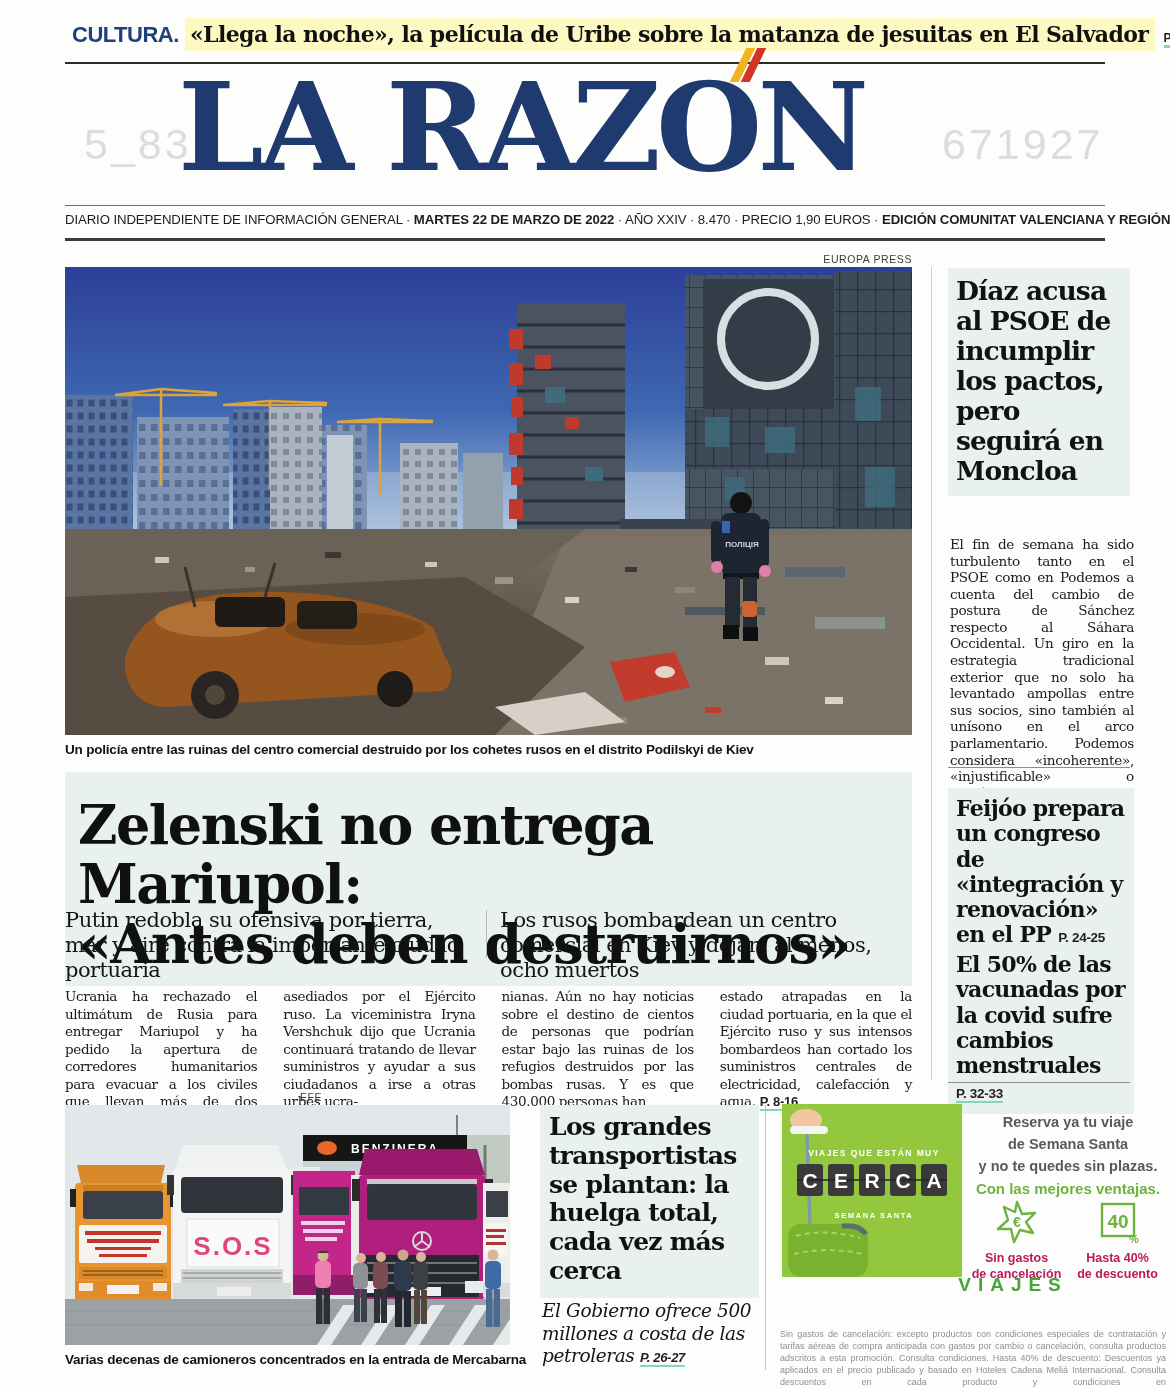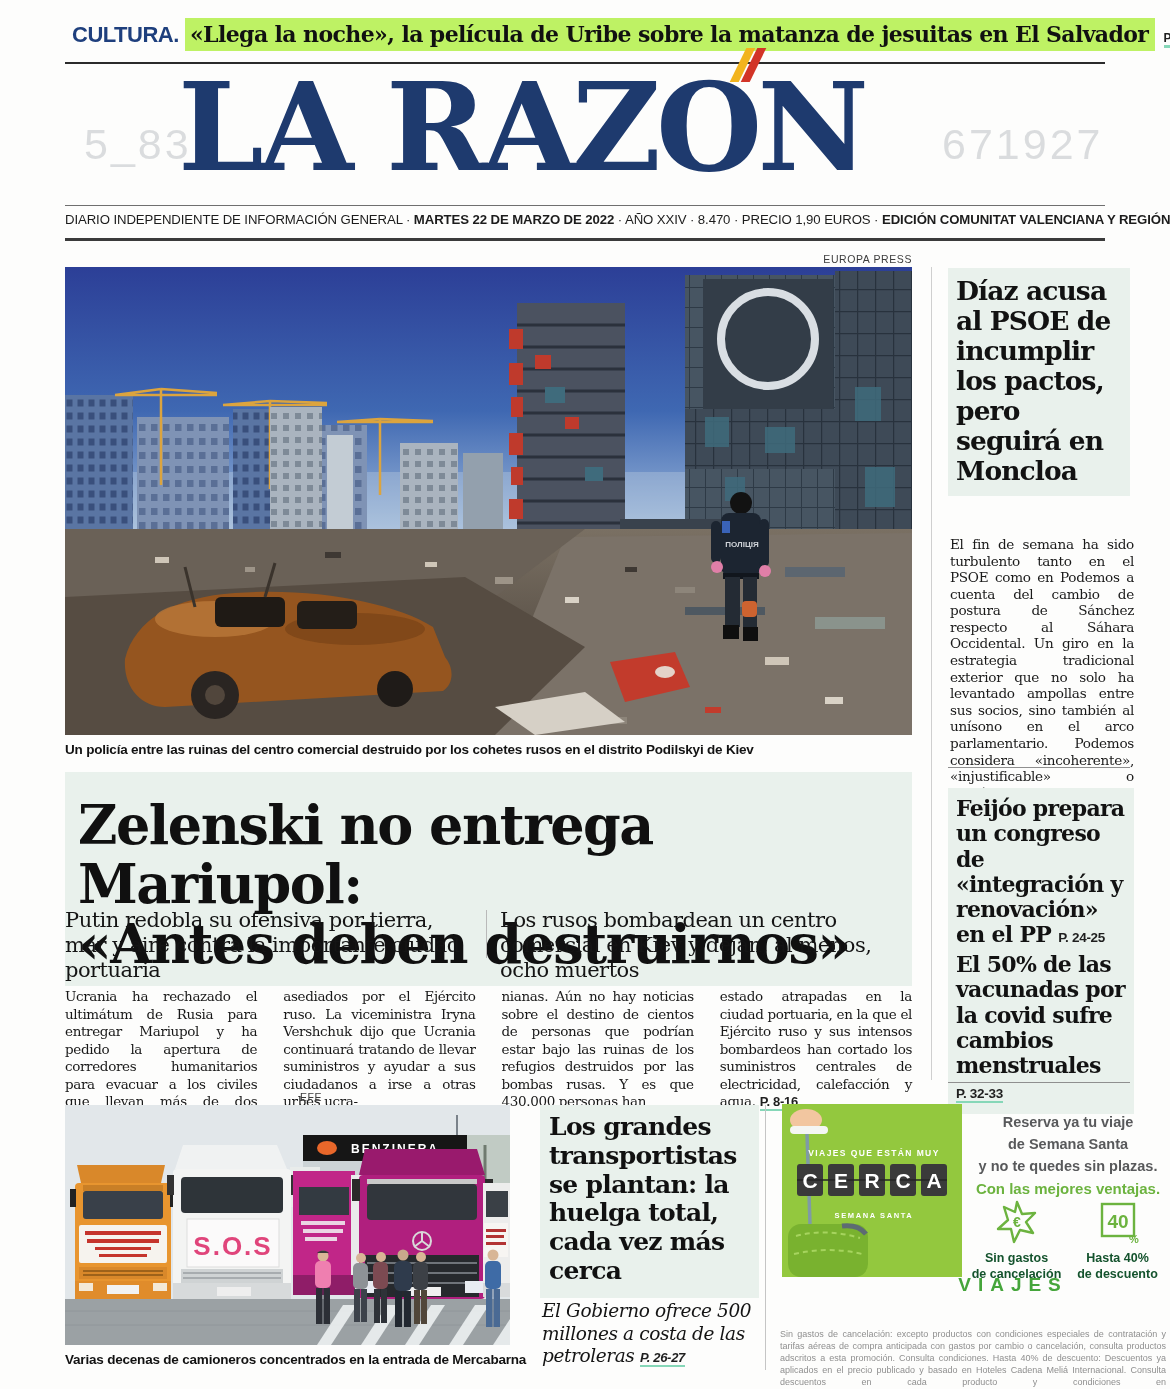--- a/index.html
+++ b/index.html
@@ -7,21 +7,21 @@
         font-family:"Liberation Sans",sans-serif;color:#141414;}
   .mint{background:#e9f1ec;}
   .abs{position:absolute;}
   .pageref{font-family:"Liberation Sans",sans-serif;font-weight:bold;color:#1f1f1f;
            border-bottom:3px solid #86d7b8;letter-spacing:-0.3px;white-space:nowrap;}
 
   
   #banner{left:72px;top:21px;width:1040px;white-space:nowrap;font-size:22px;}
   #banner .section{color:#1e3f7d;font-weight:bold;letter-spacing:-0.5px;}
   #banner .bhead{font-family:"DejaVu Serif",serif;font-weight:bold;color:#111;
-                 background:#bef264;padding:3px 7px 4px 5px;letter-spacing:-0.6px;}
+                 background:#fef9c3;padding:3px 7px 4px 5px;letter-spacing:-0.6px;}
   #banner .pageref{font-size:12px;margin-left:2px;}
   #rule-banner{left:65px;top:62px;width:1040px;border-top:2px solid #2b2b2b;height:0;}
 
   
   .wm{color:#a8adb2;opacity:.4;font-size:43px;letter-spacing:3px;font-weight:normal;}
   #wm-left{left:84px;top:120px;}
   #wm-right{left:942px;top:120px;}
   #masthead{left:0;top:62px;width:1042px;text-align:center;font-family:"DejaVu Serif",serif;
             font-weight:bold;color:#1e3a6e;font-size:122px;letter-spacing:-5px;line-height:1.08;}
   #masthead .oacc{position:relative;display:inline-block;}
@@ -88,21 +88,21 @@
   #vrule2{left:765px;top:1105px;width:1px;height:265px;background:#c5c5c5;}
 
   
   #ad{left:776px;top:1098px;width:392px;height:291px;}
   #ad-panel{position:absolute;left:6px;top:6px;width:180px;height:173px;}
   #ad-pitch{position:absolute;left:194px;top:14px;width:196px;text-align:center;}
   #ad-pitch .pl{font-size:14.5px;font-weight:bold;color:#58595b;line-height:1.5;}
   #ad-pitch .ph{font-size:15px;font-weight:bold;color:#6cb33f;margin-top:3px;}
   #ad-benefits{position:absolute;left:190px;top:100px;width:202px;display:flex;}
   #ad-benefits .ben{flex:1;text-align:center;}
-  #ad-benefits .bl{font-size:12.5px;font-weight:bold;color:#14532d;line-height:1.18;margin-top:1px;}
+  #ad-benefits .bl{font-size:12.5px;font-weight:bold;color:#be185d;line-height:1.18;margin-top:1px;}
   #ad-logo{position:absolute;left:90px;top:176px;width:300px;display:flex;align-items:baseline;
            justify-content:center;color:#45a53b;}
   #ad-logo .lv{font-size:19px;font-weight:bold;letter-spacing:7px;margin-right:6px;}
   #ad-logo .lb{font-family:"DejaVu Serif",serif;font-style:italic;font-weight:bold;font-size:31px;
                letter-spacing:-1px;}
   #ad-fine{position:absolute;left:4px;top:230px;width:386px;font-size:9px;line-height:1.34;
            color:#8f8f8f;text-align:justify;}
 </style>
 </head>
 <body>

